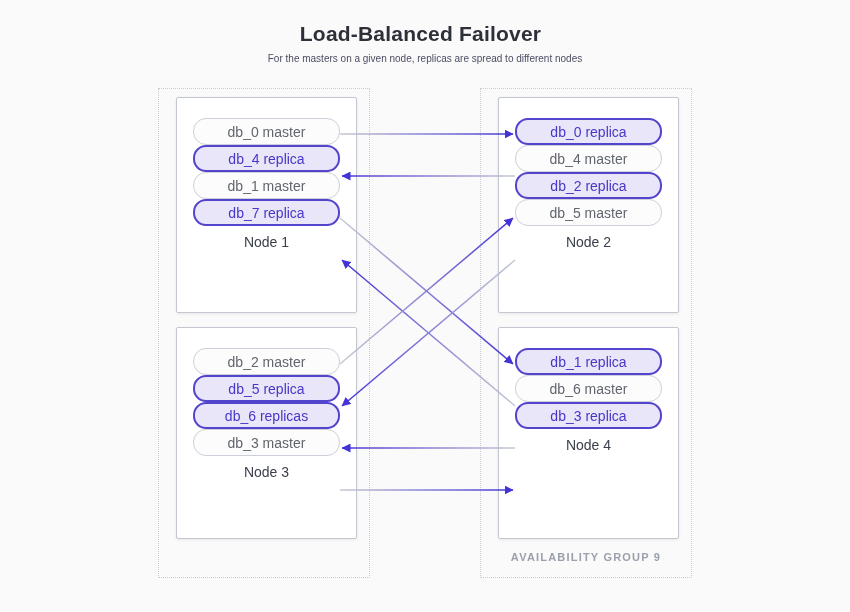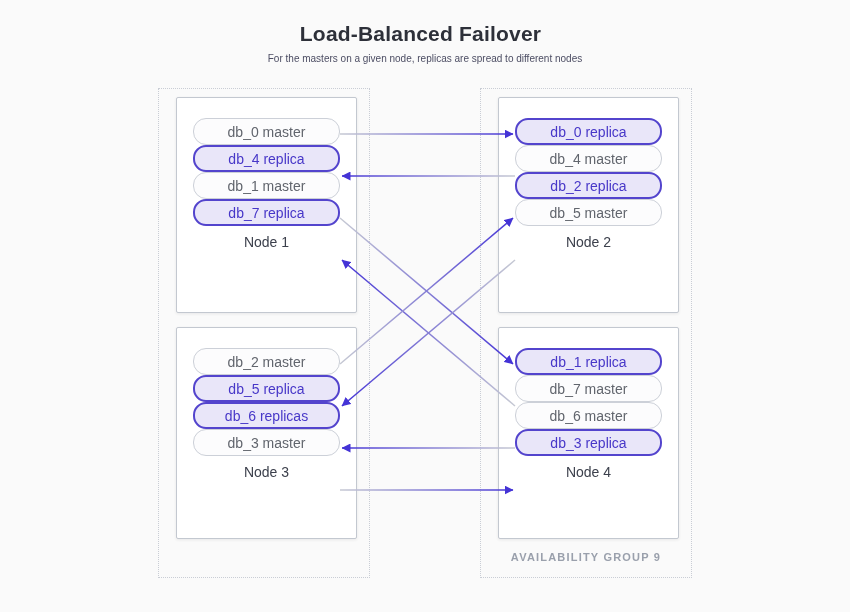--- a/index.html
+++ b/index.html
@@ -54,21 +54,20 @@
   <div class="group group-2">
     <div class="node node-top">
       <div class="slot" data-type="replica">db_0 replica</div>
       <div class="slot" data-type="master">db_4 master</div>
       <div class="slot" data-type="replica">db_2 replica</div>
       <div class="slot" data-type="master">db_5 master</div>
       <div class="node-label">Node 2</div>
     </div>
     <div class="node node-bottom">
       <div class="slot" data-type="replica">db_1 replica</div>
-      <div class="slot" data-type="master">db_7 master</div>
       <div class="slot" data-type="master">db_6 master</div>
       <div class="slot" data-type="replica">db_3 replica</div>
       <div class="node-label">Node 4</div>
     </div>
     <div class="group-label">AVAILABILITY GROUP 9</div>
   </div>
 
   <svg class="connections" width="850" height="612" viewBox="0 0 850 612" xmlns="http://www.w3.org/2000/svg">
     <defs>
       <marker id="arrowhead" viewBox="0 0 9 9" markerUnits="userSpaceOnUse" markerWidth="9" markerHeight="9" refX="8.5" refY="4.5" orient="auto">

